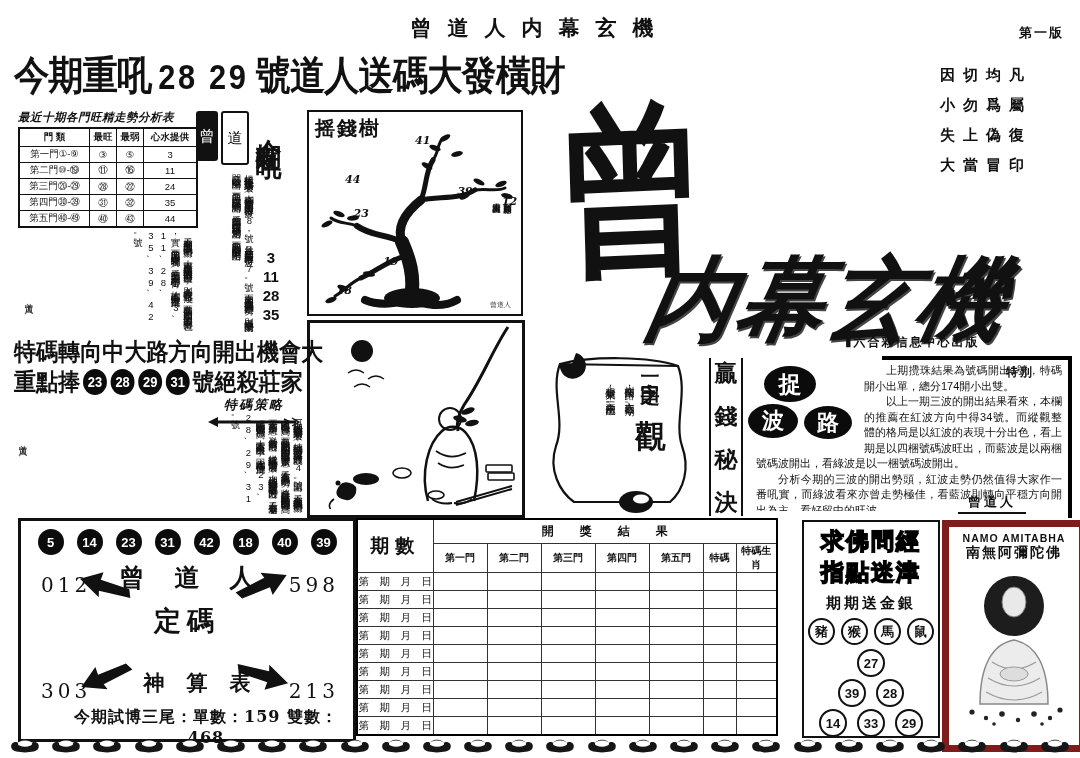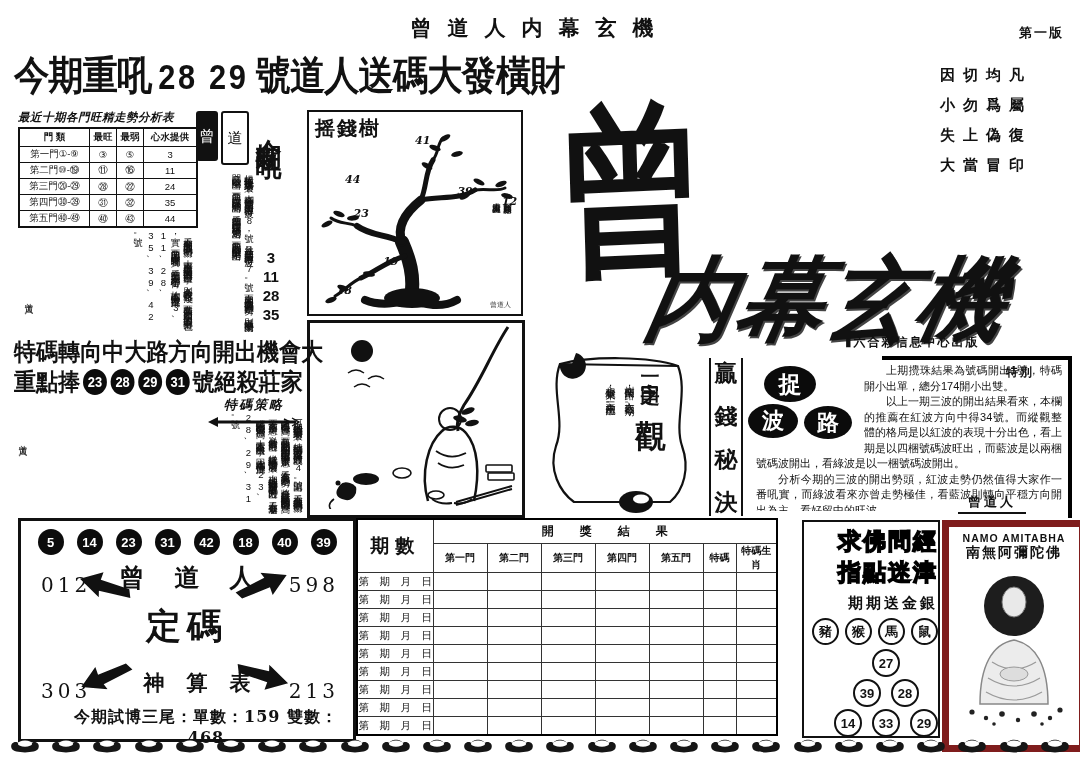--- a/index.html
+++ b/index.html
@@ -114,38 +114,38 @@
          display:flex;align-items:center;justify-content:center;}
   .pred-corner{font-family:"DejaVu Serif",serif;font-size:20px;letter-spacing:4px;}
   .pc-tl{left:20px;top:52px;} .pc-tr{right:14px;top:52px;} .pc-bl{left:20px;top:158px;} .pc-br{right:14px;top:158px;}
   .parrow{position:absolute;width:58px;height:26px;}
   .pa-tl{left:56px;top:52px;transform:rotate(200deg);}
   .pa-tr{left:212px;top:52px;transform:rotate(-20deg);}
   .pa-bl{left:56px;top:142px;transform:rotate(160deg);}
   .pa-br{left:212px;top:142px;transform:rotate(20deg);}
   .pred-name{left:0;right:0;top:40px;text-align:center;font-family:"DejaVu Serif",serif;
              font-size:25px;font-weight:700;letter-spacing:30px;text-indent:30px;}
-  .pred-l1{left:0;right:0;top:82px;text-align:center;font-family:"DejaVu Serif",serif;font-size:35px;font-weight:900;letter-spacing:6px;}
+  .pred-l1{left:0;right:0;top:82px;text-align:center;font-family:"DejaVu Serif",serif;font-size:27px;font-weight:900;letter-spacing:6px;}
   .pred-l2{left:0;right:0;top:116px;text-align:center;font-family:"DejaVu Serif",serif;font-size:25px;}
   .pred-l3{left:0;right:0;top:148px;text-align:center;font-family:"DejaVu Serif",serif;font-size:21px;font-weight:900;letter-spacing:22px;text-indent:22px;margin-left:20px;}
   .pred-bottom{left:0;right:0;top:186px;text-align:center;font-family:"DejaVu Serif",serif;font-size:16px;font-weight:900;letter-spacing:1px;padding-left:38px;}
 
   
   .results-wrap{left:356px;top:518px;width:420px;height:218px;}
   .results-tbl{border-collapse:collapse;width:420px;table-layout:fixed;border:2px solid #000;background:#fff;}
   .results-tbl th,.results-tbl td{border:1px solid #333;padding:0;}
   .r-head{font-size:19px;font-weight:900;letter-spacing:6px;text-align:center;}
   .r-span{font-size:12px;font-weight:900;letter-spacing:26px;text-indent:26px;text-align:center;height:23px;margin-left:36px;}
   .r-sub{font-size:10px;font-weight:bold;height:15px;text-align:center;}
   .r-row td{height:17px;}
   .r-label{font-size:10.5px;text-align:center;white-space:nowrap;}
 
   
   .ask-box{left:802px;top:520px;width:134px;height:214px;border:2px solid #111;background:#fff;
-           display:flex;flex-direction:column;align-items:flex-end;}
+           display:flex;flex-direction:column;align-items:center;}
   .outline-txt{font-size:23px;font-weight:900;letter-spacing:2px;color:#fff;
                -webkit-text-stroke:1.4px #000;text-shadow:0 0 1px #000;line-height:1.35;}
   .ask-gold{font-family:"DejaVu Serif",serif;font-size:15px;font-weight:900;letter-spacing:3px;margin-top:6px;}
   .zrow{display:flex;gap:6px;margin-top:5px;}
   .zcirc{width:23px;height:23px;border:2px solid #111;border-radius:50%;font-size:13px;font-weight:900;
          display:flex;align-items:center;justify-content:center;}
   .pyr{display:flex;flex-direction:column;align-items:center;gap:2px;margin-top:4px;}
   .pyr-row{display:flex;gap:10px;justify-content:center;}
   .ocirc{width:24px;height:24px;border:2px solid #111;border-radius:50%;font-size:13px;font-weight:900;
          display:flex;align-items:center;justify-content:center;background:#fff;}

